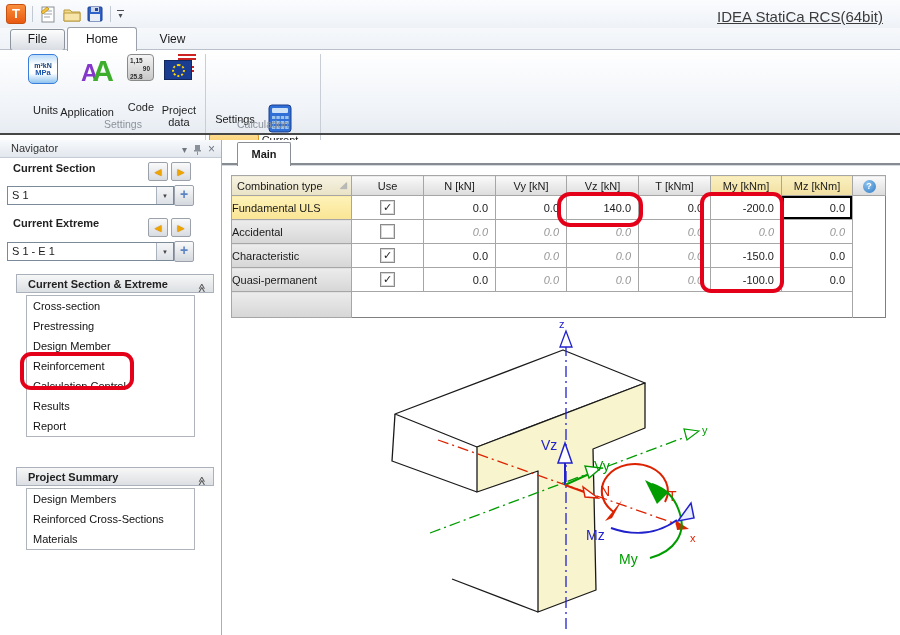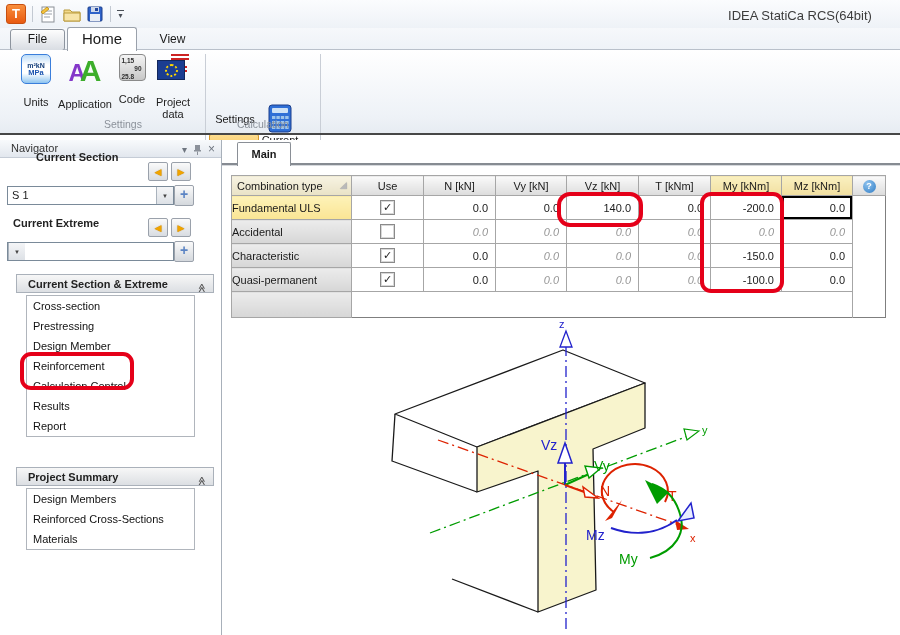--- a/index.html
+++ b/index.html
@@ -1,42 +1,42 @@
 <!DOCTYPE html>
 <html><head>
 <meta charset="utf-8">
 <style>
   html,body{margin:0;padding:0;background:#fff;}
   body{font-family:"Liberation Sans","DejaVu Sans",sans-serif;-webkit-font-smoothing:antialiased;}
   .app{position:relative;width:900px;height:635px;background:#fff;overflow:hidden;font-size:11px;color:#1a1a1a;}
 
   
   .titlebar{position:absolute;left:0;top:0;width:900px;height:28px;background:linear-gradient(#fbfcfe,#eef2f7);}
-  .win-title{position:absolute;left:700px;top:8px;width:200px;text-align:center;color:#3c3c3c;font-size:13px;}
+  .win-title{position:absolute;left:700px;top:8px;width:200px;text-align:center;color:#3c3c3c;font-size:15px;text-decoration:underline;}
   .qat{position:absolute;left:6px;top:2px;height:24px;display:flex;align-items:center;gap:4px;}
   .qat-sep{width:1px;height:16px;background:#c3c9d2;margin:0 2px;}
   .logo{width:18px;height:18px;border-radius:3px;background:linear-gradient(#f98f3d,#e85a11);border:1px solid #c74f10;color:#fff;font-weight:bold;font-size:13px;line-height:17px;text-align:center;}
   .qicon{width:19px;height:19px;display:flex;align-items:center;justify-content:center;}
   .tb-opt{display:flex;flex-direction:column;align-items:center;color:#4a4f57;font-size:8px;line-height:5px;}
   .tb-opt .bar{width:7px;height:1px;background:#4a4f57;margin-bottom:2px;}
 
   .tabrow{position:absolute;left:0;top:28px;width:900px;height:22px;background:linear-gradient(#f6f8fb,#eef2f7);}
   .tabrow-line{position:absolute;left:0;top:49px;width:900px;height:1px;background:#b9c0ca;}
   .tab-file{position:absolute;left:10px;top:29px;width:53px;height:20px;border:1px solid #8d949e;border-radius:3px;
     background:linear-gradient(#fdfdfd,#d9dde3);text-align:center;line-height:19px;font-size:12px;}
   .tab-home{position:absolute;left:67px;top:27px;width:68px;height:23px;background:#fff;border:1px solid #9aa1ab;border-bottom:none;
-    border-radius:3px 3px 0 0;text-align:center;line-height:22px;font-size:15px;z-index:3;}
+    border-radius:3px 3px 0 0;text-align:center;line-height:22px;font-size:12px;z-index:3;}
   .tab-view{position:absolute;left:145px;top:29px;width:55px;height:20px;text-align:center;line-height:20px;font-size:12px;}
 
   
   .ribbon{position:absolute;left:0;top:50px;width:900px;height:83px;background:linear-gradient(#ffffff,#eef2f7 80%,#e7ecf2);}
   .rsep{position:absolute;top:6px;width:1px;height:118px-;height:118px;max-height:120px;background:#c9ced6;}
   .rsep.s1{left:205px;height:120px;top:4px;}
   .rsep.s2{left:320px;height:120px;top:4px;}
-  .rbtn{position:absolute;top:4px;display:flex;flex-direction:column;align-items:center;}
+  .rbtn{position:absolute;top:4px;display:flex;flex-direction:column;align-items:flex-end;gap:8px;}
   .rbtn .lbl{margin-top:12px;font-size:11px;color:#1e1e1e;text-align:center;line-height:12px;}
   .grp-label{position:absolute;top:68px;font-size:10.5px;color:#8b919a;text-align:center;}
 
   .ic-units{width:28px;height:28px;border:1px solid #3a7edb;border-radius:5px;
     background:linear-gradient(#bcdcf8,#ffffff 35%,#ffffff 65%,#8ec4f0);display:flex;flex-direction:column;align-items:center;justify-content:center;}
   .ic-units .l1{font-size:7px;font-weight:bold;color:#123d7a;line-height:7px;}
   .ic-units .l2{font-size:7.5px;font-weight:bold;color:#1c55b0;line-height:8px;}
   .ic-app{height:32px;display:flex;align-items:flex-end;}
   .ic-app .a1{color:#8437c9;font-size:24px;font-weight:bold;line-height:26px;}
   .ic-app .a2{color:#3dae2b;font-size:30px;font-weight:bold;line-height:30px;margin-left:-6px;}
@@ -233,37 +233,38 @@
     <div class="nav-title-icons">
       <span>▾</span>
       <svg width="9" height="11" viewBox="0 0 9 11">
           <rect x="2" y="1" width="5" height="5" fill="#8b919a"></rect>
           <rect x="1" y="6" width="7" height="1.5" fill="#8b919a"></rect>
           <line x1="4.5" y1="7.5" x2="4.5" y2="11" stroke="#8b919a"></line>
         </svg>
       <span style="font-size:12px;">×</span>
     </div>
 
-    <div class="nav-label" style="top:11px;margin-left:23px;">Current Section</div>
+    <div class="nav-label" style="top:22px;">Current Section</div>
     <div class="nav-arrows" style="left:148px;top:22px;">
       <div class="abtn">◀</div>
       <div class="abtn">▶</div>
     </div>
     <div class="combo" style="top:46px;">
       <span class="val">S 1</span>
       <span class="arr">▼</span>
     </div>
     <div class="plusbtn" style="top:45px;">+</div>
 
     <div class="nav-label" style="top:77px;">Current Extreme</div>
     <div class="nav-arrows" style="left:148px;top:78px;">
       <div class="abtn">◀</div>
       <div class="abtn">▶</div>
     </div>
     <div class="combo" style="top:102px;">
+      <span class="val">S 1 - E 1</span>
       <span class="arr">▼</span>
     </div>
     <div class="plusbtn" style="top:101px;">+</div>
 
     <div class="nav-header" style="top:134px;">
       <span>Current Section &amp; Extreme</span>
       <span class="chev">≪</span>
     </div>
     <div class="nav-box" style="top:155px;">
       <div class="nav-item">Cross-section</div>

